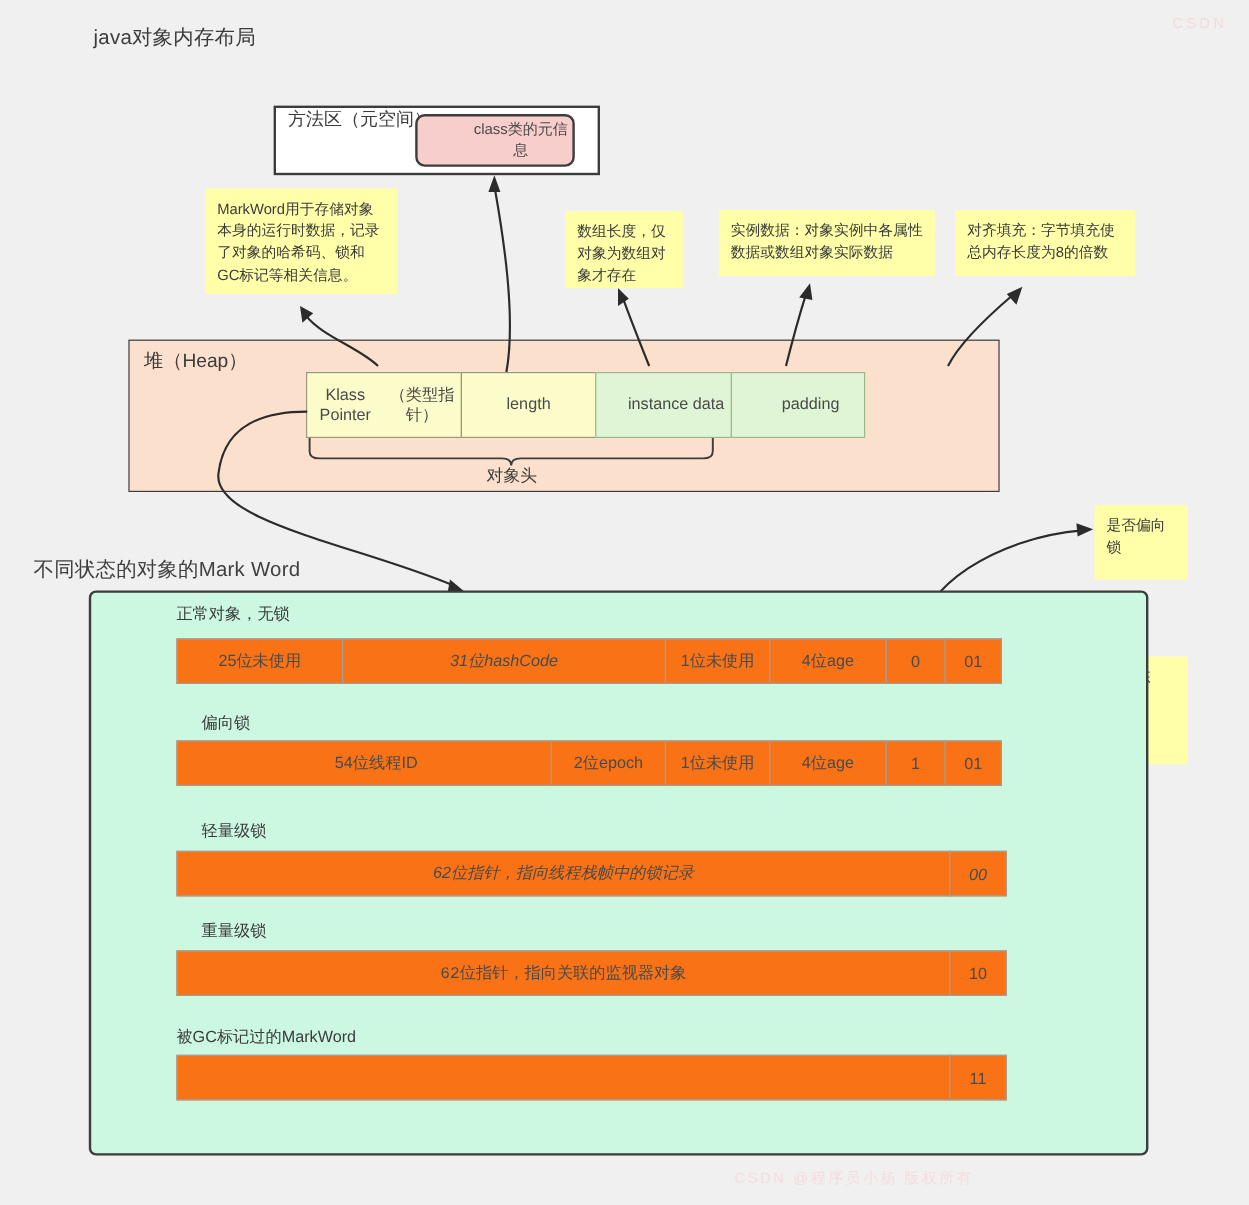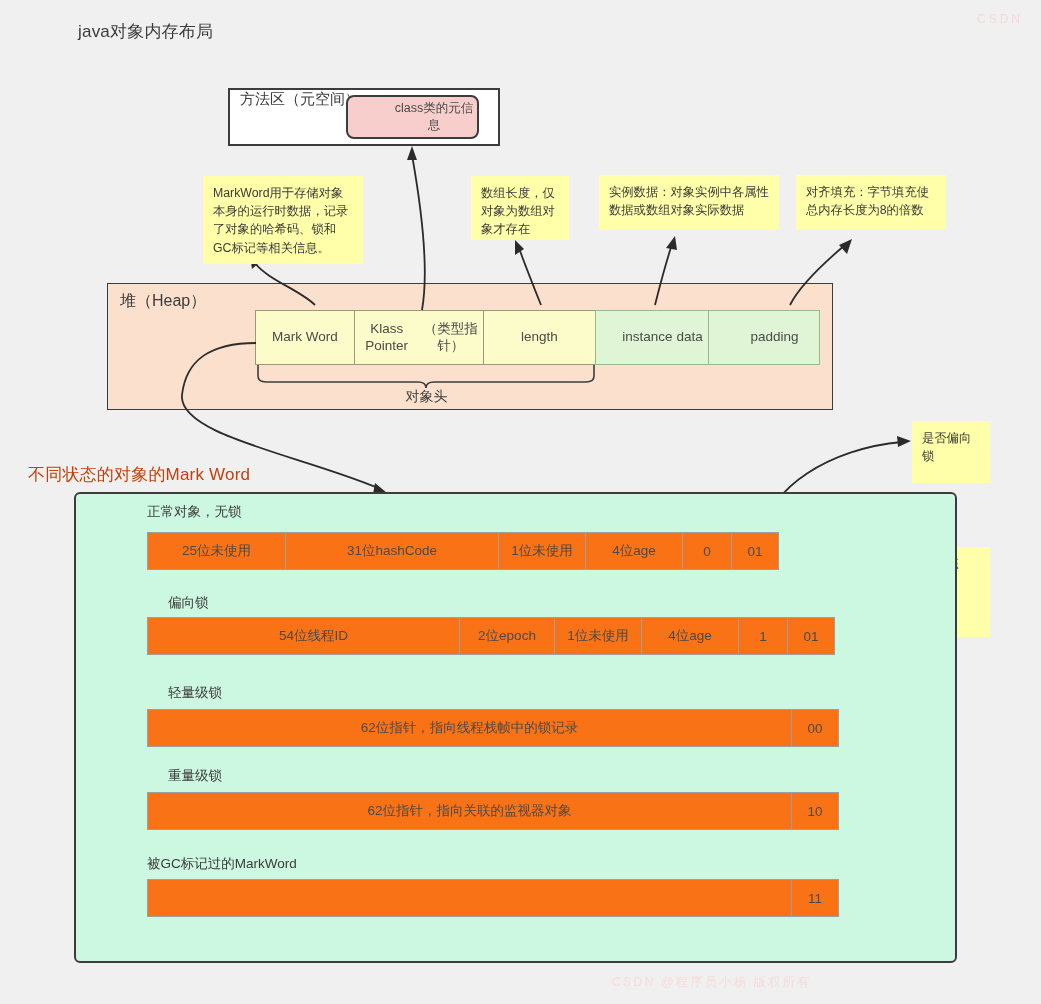--- a/index.html
+++ b/index.html
@@ -9,21 +9,21 @@
     font-family:"Liberation Sans","DejaVu Sans",sans-serif;
     color:#333;
     position:relative;
     overflow:hidden;
   }
   .canvas{position:absolute;left:0;top:0;width:1041px;height:1004px;}
   .abs{position:absolute;}
 
   
   .title-main{left:78px;top:20px;font-size:17px;color:#3b3b3b;letter-spacing:.2px;}
-  .title-sub{left:28px;top:463px;font-size:17px;color:#c2410c;letter-spacing:.2px;}
+  .title-sub{left:28px;top:463px;font-size:17px;color:#404040;letter-spacing:.2px;}
 
   
   .method-area{
     left:228px;top:88px;width:272px;height:58px;
     background:#ffffff;border:2px solid #3c3c3c;box-sizing:border-box;
   }
   .method-label{left:240px;top:90px;font-size:15px;color:#3b3b3b;}
   .class-meta{
     left:346px;top:95px;width:133px;height:44px;
     background:#f8cecc;border:2px solid #3c3c3c;border-radius:8px;box-sizing:border-box;
@@ -91,23 +91,20 @@
   <div class="abs title-main">java对象内存布局</div>
 
   <div class="abs method-area"></div>
   <div class="abs method-label">方法区（元空间）</div>
   <div class="abs class-meta">class类的元信息</div>
 
   <div class="abs heap"></div>
   <div class="abs heap-label">堆（Heap）</div>
 
   <div class="abs objrow" id="objrow">
-      <div class="cell yellow" style="width: 100px;">
-        <div>Mark Word</div>
-      </div>
       <div class="cell yellow" style="width: 130px; flex-direction: row;">
         <div>Klass Pointer</div>
         <div>（类型指针）</div>
       </div>
       <div class="cell yellow" style="width: 113px;">
         <div>length</div>
       </div>
       <div class="cell green" style="width: 114px;">
         <div>instance data</div>
       </div>
@@ -141,21 +138,21 @@
     <path d="M766,532 C766,490 830,448 902,442" fill="none" stroke="#2b2b2b" stroke-width="1.8"></path>
     <polygon points="911,441 897,436 898,447" fill="#2b2b2b"></polygon>
 
     <path d="M842,551 C868,551 880,572 902,580" fill="none" stroke="#2b2b2b" stroke-width="1.8"></path>
     <polygon points="911,583 899,574 896,585" fill="#2b2b2b"></polygon>
   </svg>
 
   <div class="abs objhead-label">对象头</div>
 
   <div id="notes-layer">
-      <div class="note-wrap" style="left: 171px; top: 176px; width: 160px; height: 88px; margin-left: 32px;">
+      <div class="note-wrap" style="left: 171px; top: 157px; width: 160px; height: 88px;">
         <div class="note" style="width: 100%; height: 100%;">MarkWord用于存储对象本身的运行时数据，记录了对象的哈希码、锁和GC标记等相关信息。</div>
         <div class="fold"></div>
       </div>
       <div class="note-wrap" style="left: 471px; top: 176px; width: 98px; height: 64px;">
         <div class="note" style="width: 100%; height: 100%;">数组长度，仅对象为数组对象才存在</div>
         <div class="fold"></div>
       </div>
       <div class="note-wrap" style="left: 599px; top: 175px; width: 180px; height: 55px;">
         <div class="note" style="width: 100%; height: 100%;">实例数据：对象实例中各属性数据或数组对象实际数据</div>
         <div class="fold"></div>
@@ -174,43 +171,43 @@
       </div>
     </div>
 
   <div class="abs title-sub">不同状态的对象的Mark Word</div>
 
   <div class="abs mw-box"></div>
   <div id="mw-layer">
       <div class="abs mw-caption" style="left: 147px; top: 503px;">正常对象，无锁</div>
       <div class="abs mw-row" style="left: 147px; top: 532px;">
         <div class="mwcell" style="width: 139px;">25位未使用</div>
-        <div class="mwcell" style="width: 214px;">31位hashCode</div>
+        <div class="mwcell" style="width: 270px; font-style: italic;">31位hashCode</div>
         <div class="mwcell" style="width: 88px;">1位未使用</div>
         <div class="mwcell" style="width: 98px;">4位age</div>
         <div class="mwcell" style="width: 50px;">0</div>
         <div class="mwcell" style="width: 48px;">01</div>
       </div>
       <div class="abs mw-caption" style="left: 168px; top: 594px; text-align: right;">偏向锁</div>
       <div class="abs mw-row" style="left: 147px; top: 617px;">
         <div class="mwcell" style="width: 313px; padding-left: 20px;">54位线程ID</div>
         <div class="mwcell" style="width: 96px;">2位epoch</div>
         <div class="mwcell" style="width: 88px;">1位未使用</div>
         <div class="mwcell" style="width: 98px;">4位age</div>
         <div class="mwcell" style="width: 50px;">1</div>
         <div class="mwcell" style="width: 48px;">01</div>
       </div>
       <div class="abs mw-caption" style="left: 168px; top: 684px;">轻量级锁</div>
-      <div class="abs mw-row" style="left: 147px; top: 709px;">
+      <div class="abs mw-row" style="left: 147px; top: 709px; font-style: italic;">
         <div class="mwcell" style="width: 645px;">62位指针，指向线程栈帧中的锁记录</div>
         <div class="mwcell" style="width: 48px;">00</div>
       </div>
       <div class="abs mw-caption" style="left: 168px; top: 767px;">重量级锁</div>
       <div class="abs mw-row" style="left: 147px; top: 792px;">
-        <div class="mwcell" style="width: 645px;">62位指针，指向关联的监视器对象</div>
+        <div class="mwcell" style="width: 645px; font-family: Liberation Mono, monospace;">62位指针，指向关联的监视器对象</div>
         <div class="mwcell" style="width: 48px;">10</div>
       </div>
       <div class="abs mw-caption" style="left: 147px; top: 855px;">被GC标记过的MarkWord</div>
       <div class="abs mw-row" style="left: 147px; top: 879px;">
         <div class="mwcell" style="width: 645px;"></div>
         <div class="mwcell" style="width: 48px;">11</div>
       </div>
     </div>
 
 </div>

